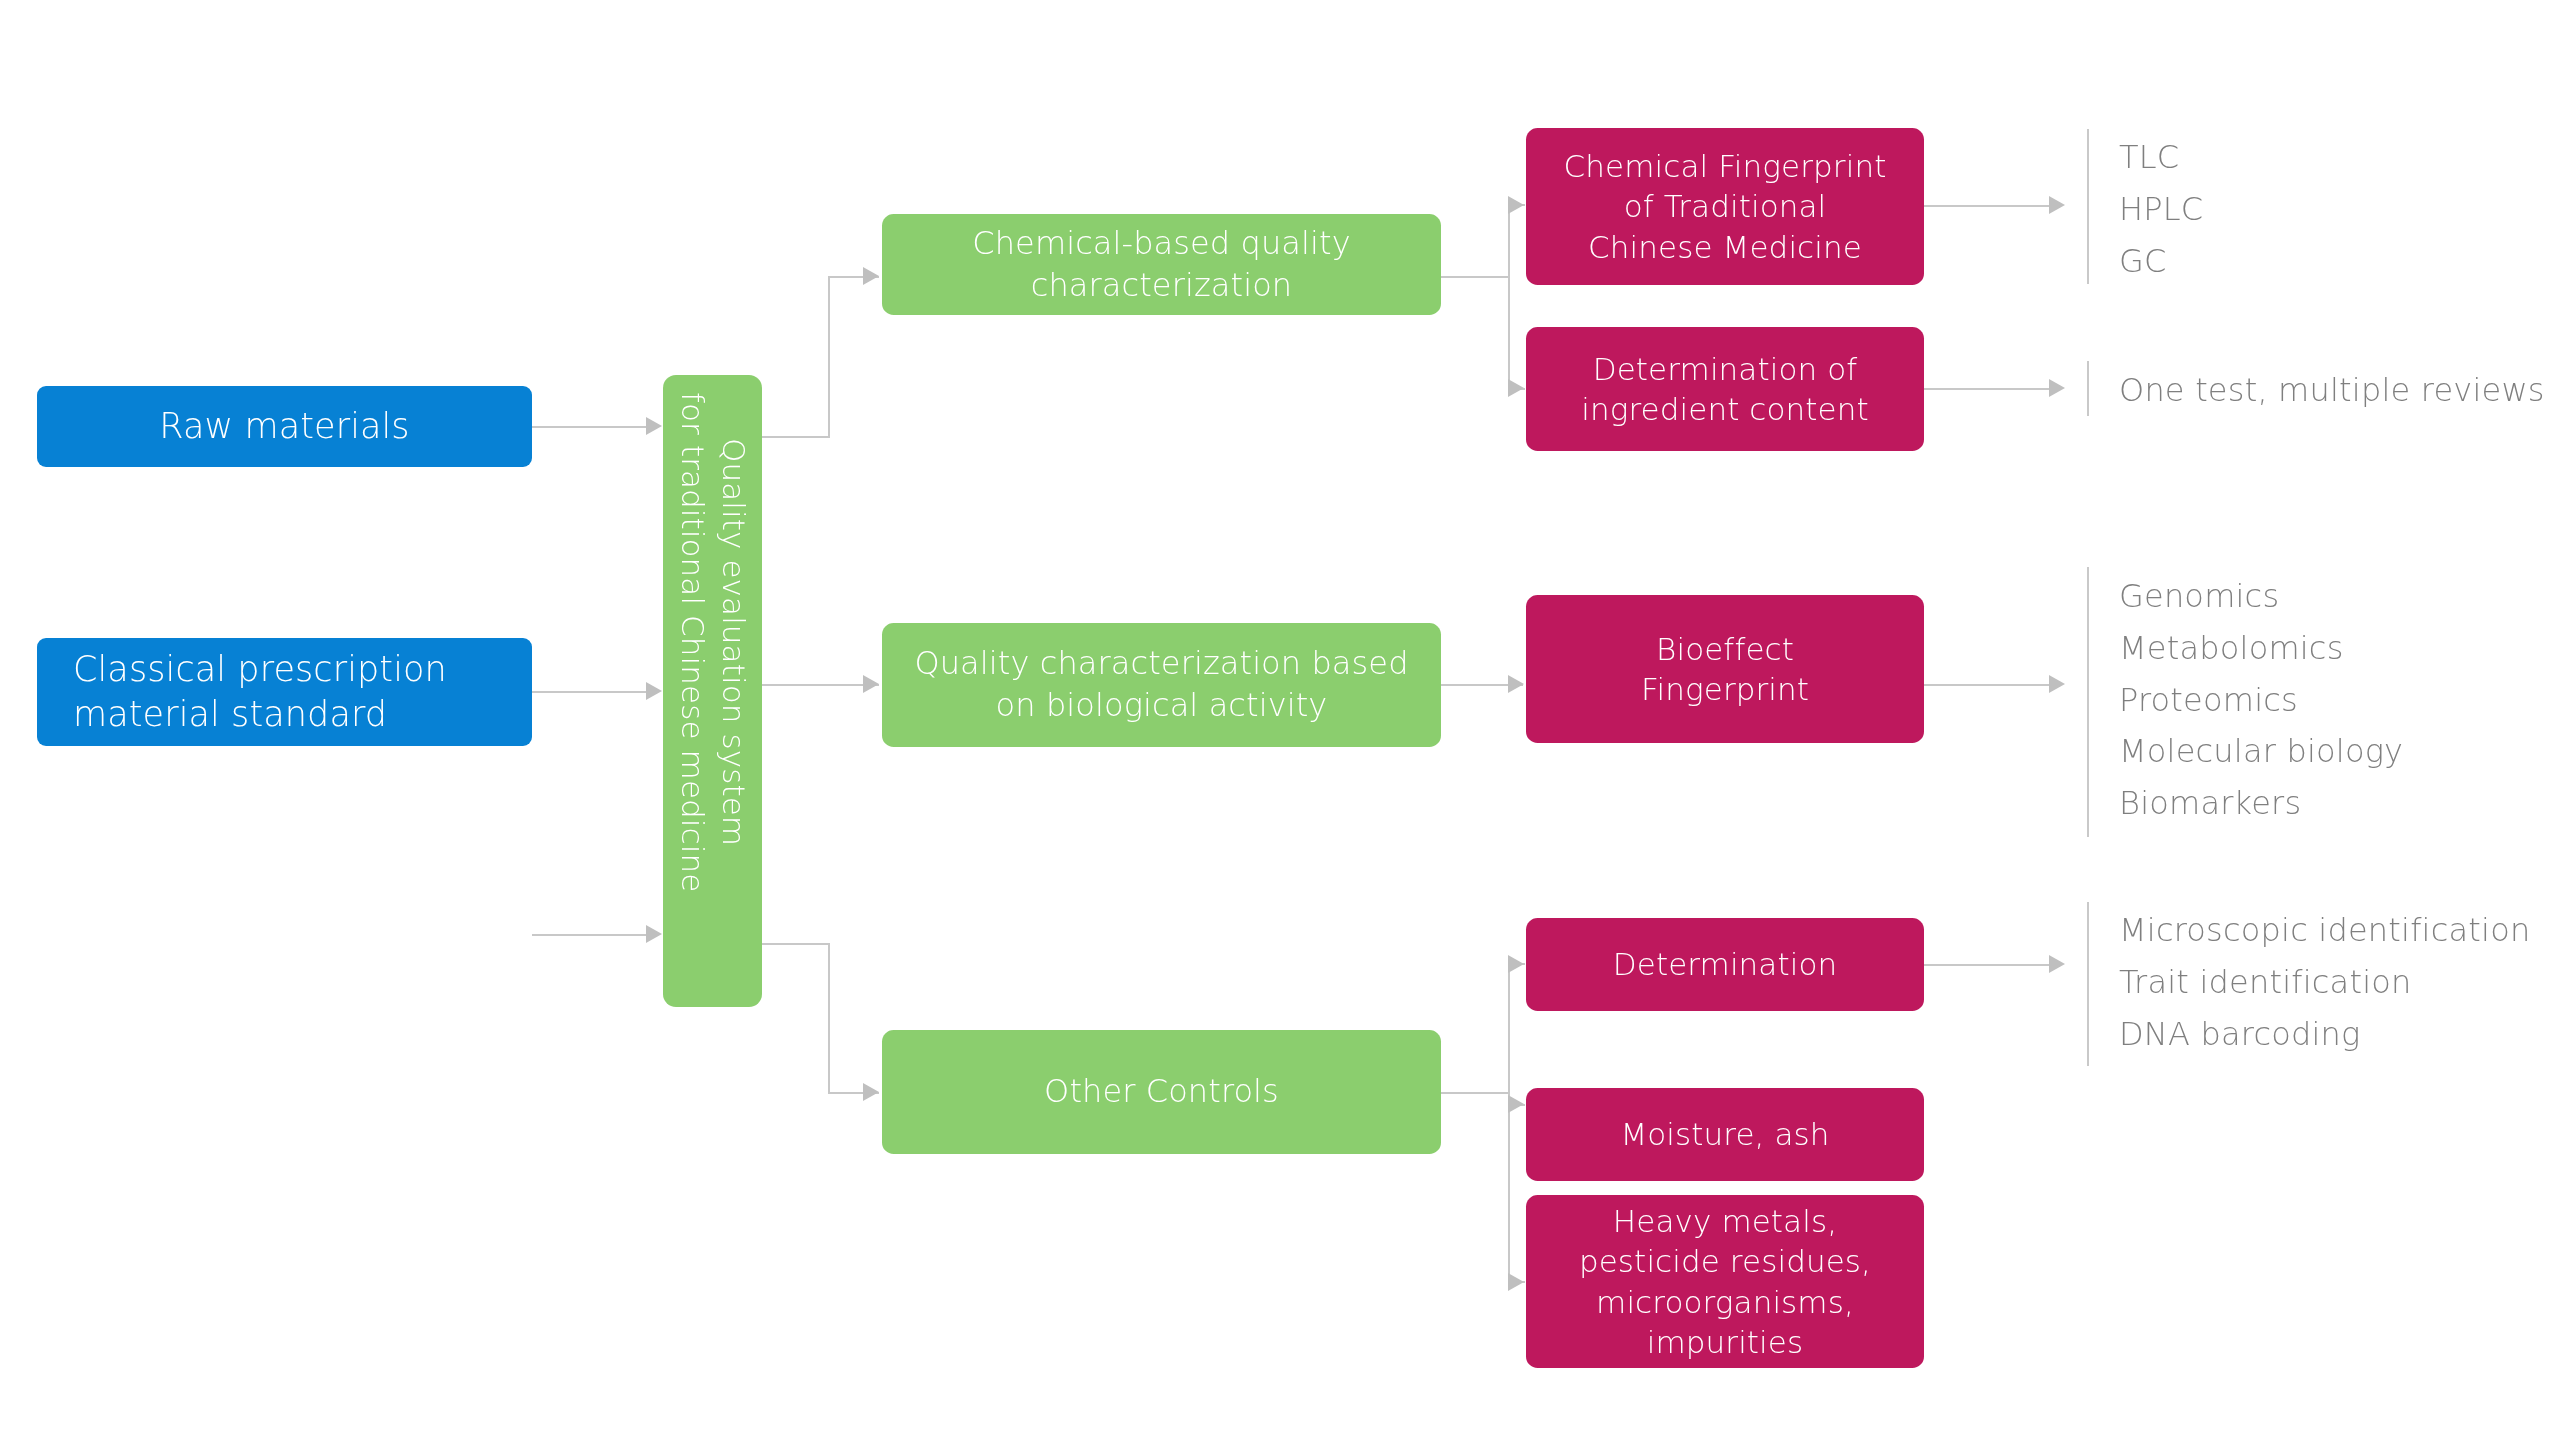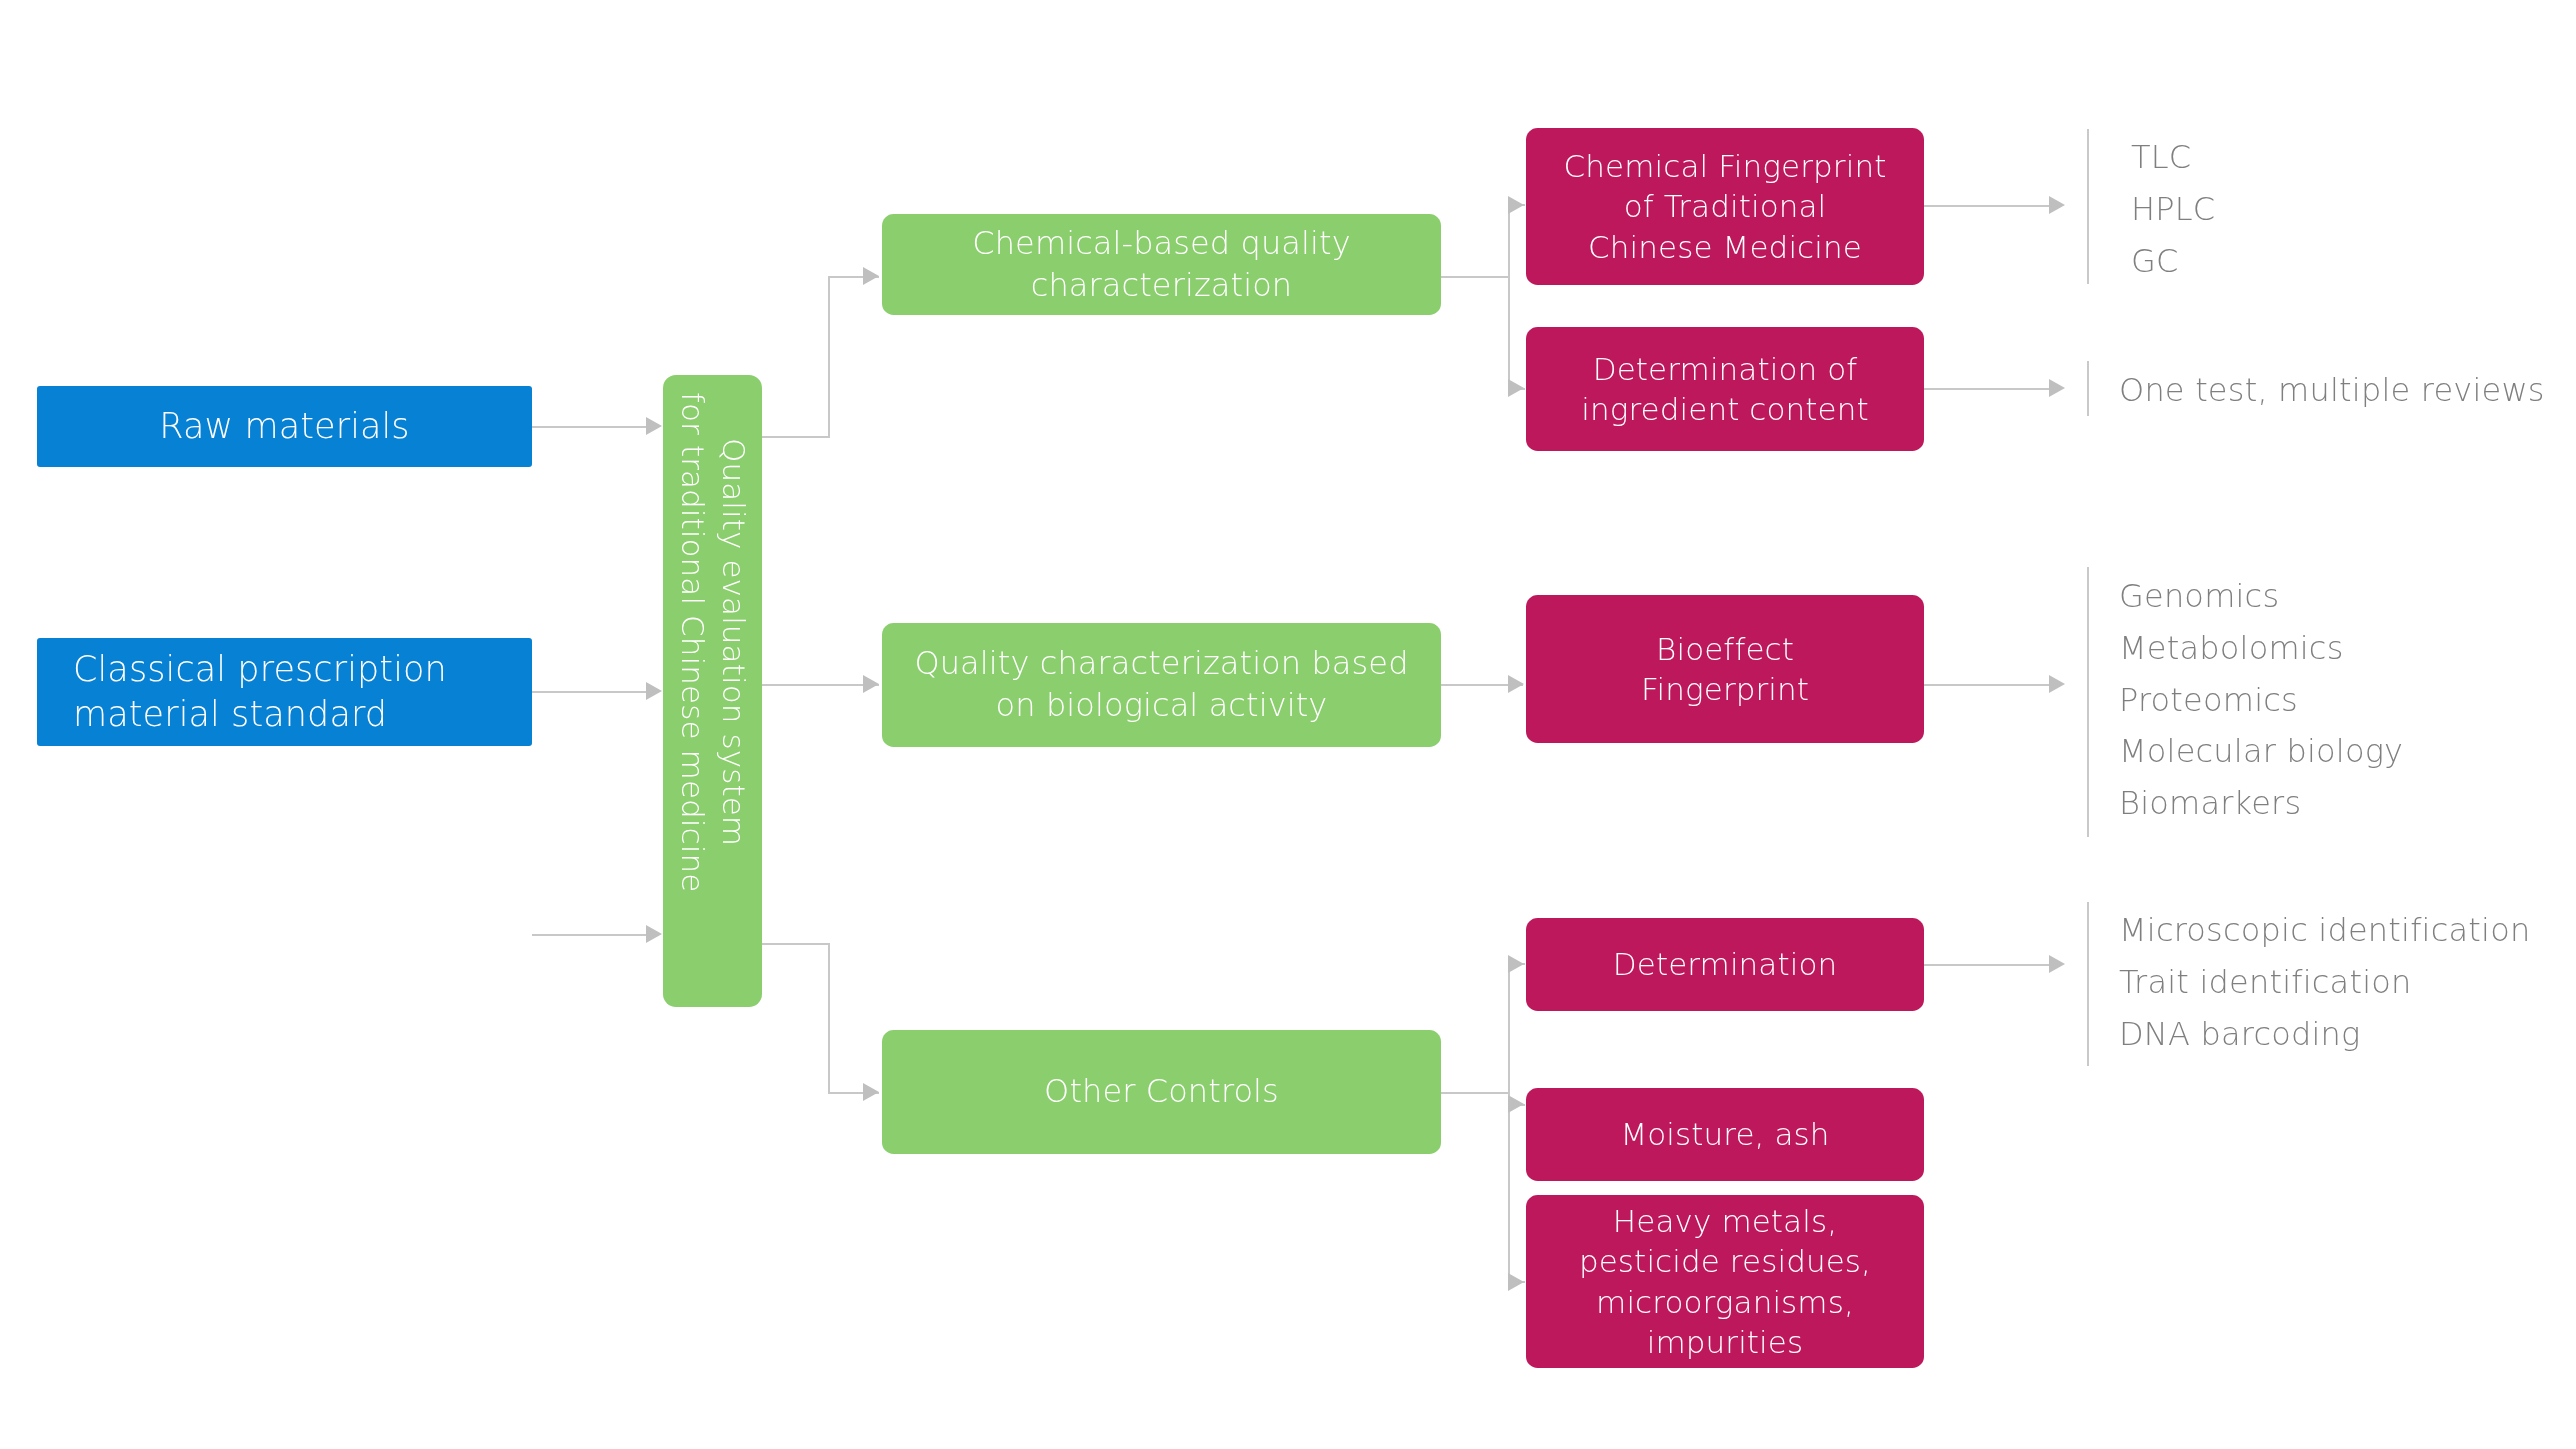--- a/index.html
+++ b/index.html
@@ -27,21 +27,21 @@
     align-items: center;
     justify-content: center;
     text-align: center;
     color: #ffffff;
     font-family: "DejaVu Sans", sans-serif;
     font-weight: 300;
     line-height: 1.30;
     padding: 3.9px 11.6px;
     letter-spacing: 0.1px;
   }
-  .node-blue  { background: #0781D4; border-radius: 3px; font-size: 35px; }
+  .node-blue  { background: #0781D4; border-radius: 9px; font-size: 35px; }
   .node-green { background: #8BCE6E; border-radius: 11.6px; font-size: 32px; }
   .node-teal  { background: #be185d; border-radius: 11.6px; font-size: 31px; }
 
   
   .node-spine {
     background: #8BCE6E;
     border-radius: 13px;
     font-size: 31px;
     writing-mode: vertical-rl;
     text-orientation: mixed;
@@ -142,21 +142,21 @@
   </div>
 
   <div class="node node-teal" style="left:1526px; top:1195px; width:398px; height:173px; white-space:pre-line;">
     <span>Heavy metals,
 pesticide residues,
 microorganisms,
 impurities</span>
   </div>
 
   <div class="divider" style="left:2087px; top:129px; height:155px;"></div>
-  <div class="textlist" style="left:2119px; top:132px;margin-left:12px;">TLC
+  <div class="textlist" style="left:2119px; top:132px;">TLC
 HPLC
 GC</div>
 
   <div class="divider" style="left:2087px; top:361px; height:55px;"></div>
   <div class="textlist" style="left:2119px; top:365px;">One test, multiple reviews</div>
 
   <div class="divider" style="left:2087px; top:567px; height:270px;"></div>
   <div class="textlist" style="left:2119px; top:571px;">Genomics
 Metabolomics
 Proteomics

